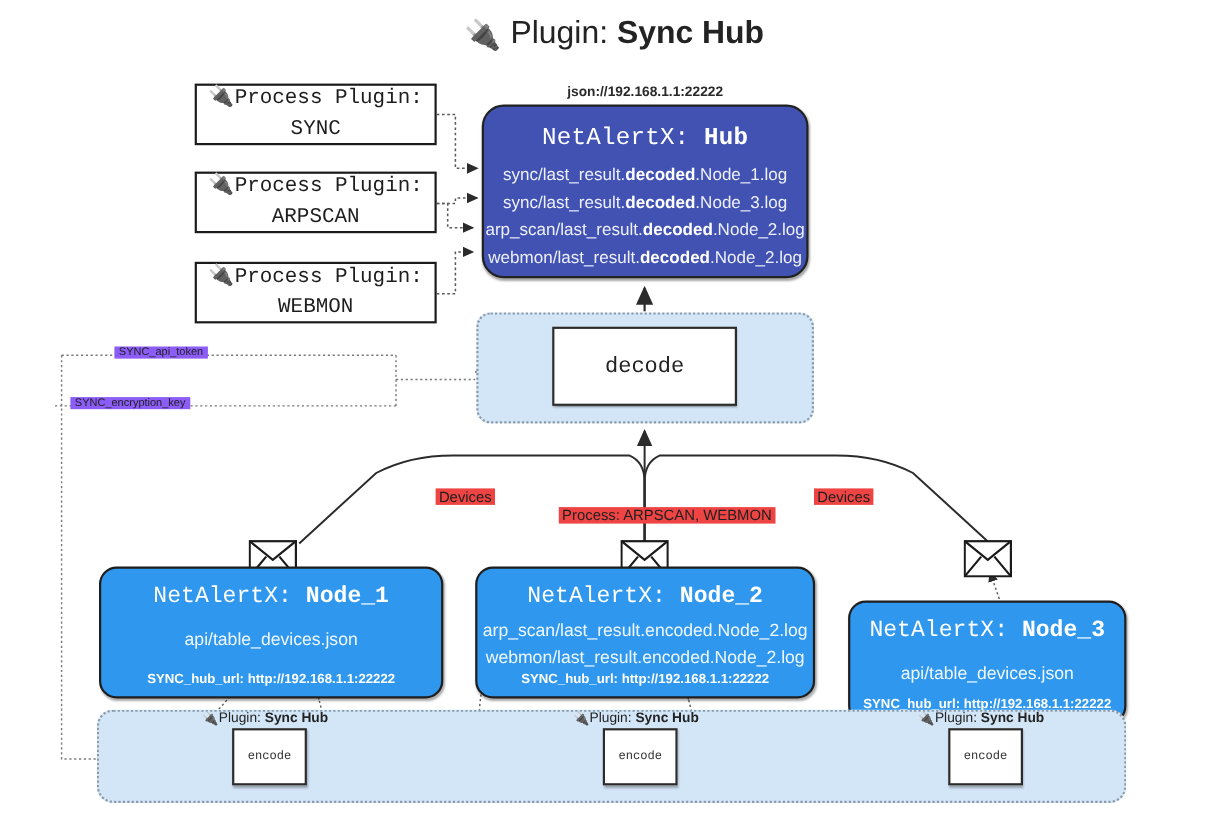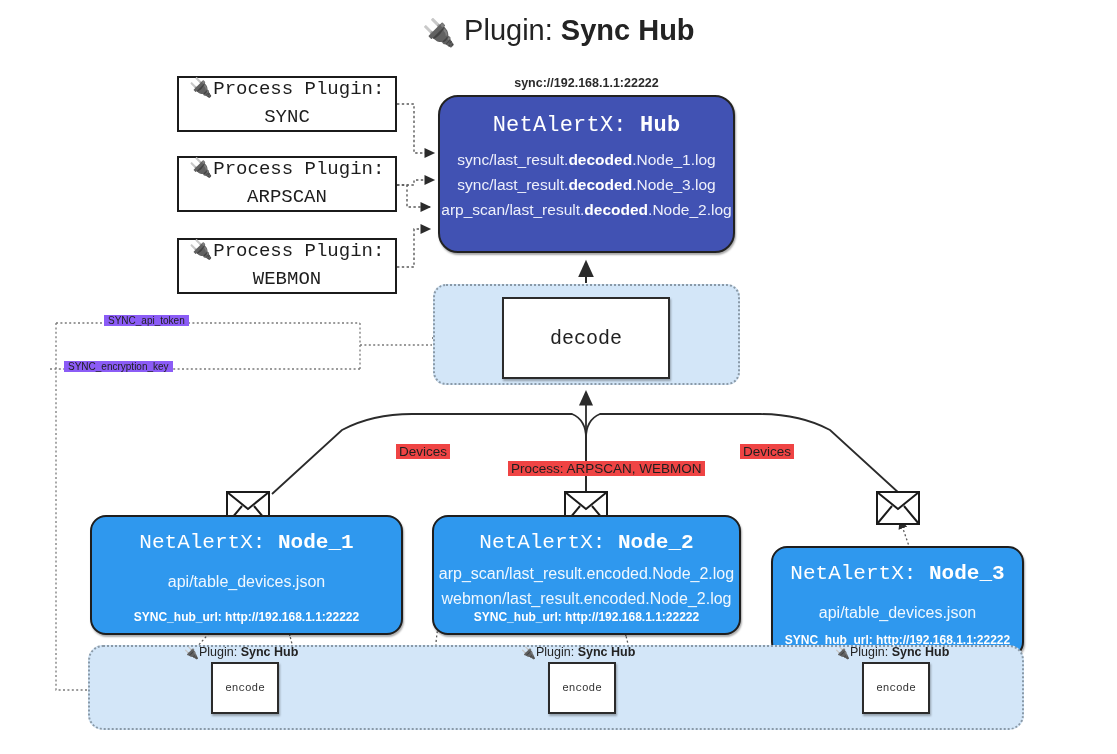--- a/index.html
+++ b/index.html
@@ -30,21 +30,21 @@
   #hub .htitle b{font-weight:bold;}
   #hub .rows{margin-top:9px;}
   #hub .row{color:#eef0fb;font-size:15.5px;text-align:center;line-height:1.62;white-space:nowrap;}
   #hub .row b{font-weight:bold;color:#ffffff;}
   #huburl{left:438px;top:76px;width:297px;text-align:center;font-size:12.5px;
        font-weight:bold;color:#2a2a2a;}
 
   
   #decodewrap{left:433px;top:284px;width:307px;height:101px;background:#d3e6f8;
        border:2px dotted #8a9aa8;border-radius:13px;box-sizing:border-box;}
-  #decodebox{left:502px;top:297px;width:168px;height:82px;background:#fff;
+  #decodebox{left:502px;top:297px;width:168px;height:72px;background:#fff;
        border:2px solid #2b2b2b;box-sizing:border-box;
        display:flex;align-items:center;justify-content:center;
        font-family:"Liberation Mono",monospace;font-size:20px;color:#222;
        box-shadow:1px 2px 2px rgba(0,0,0,.3);}
 
   
   .node{background:#2f98ee;border:2px solid #1e1e1e;border-radius:16px;box-sizing:border-box;
         box-shadow:1px 2px 2px rgba(0,0,0,.33);}
   .node .ntitle{font-family:"Liberation Mono",monospace;font-size:21px;color:#fff;
         text-align:center;margin-top:14px;}
@@ -130,30 +130,31 @@
 </div>
 <div class="abs proc" id="p1" style="left:177px;top:156px;width:220px;height:56px;">
   <div class="l1"><span>🔌</span><span>Process Plugin:</span></div>
   <div class="l2">ARPSCAN</div>
 </div>
 <div class="abs proc" id="p2" style="left:177px;top:238px;width:220px;height:56px;">
   <div class="l1"><span>🔌</span><span>Process Plugin:</span></div>
   <div class="l2">WEBMON</div>
 </div>
 
-<div class="abs" id="huburl">sync://192.168.1.1:22222</div>
+<div class="abs" id="huburl">json://192.168.1.1:22222</div>
 <div class="abs" id="hub">
   <div class="htitle">
     <span>NetAlertX:</span>
     <b>Hub</b>
   </div>
   <div class="rows">
     <div class="row"><span>sync/last_result.</span><b>decoded</b><span>.Node_1.log</span></div>
     <div class="row"><span>sync/last_result.</span><b>decoded</b><span>.Node_3.log</span></div>
     <div class="row"><span>arp_scan/last_result.</span><b>decoded</b><span>.Node_2.log</span></div>
+    <div class="row"><span>webmon/last_result.</span><b>decoded</b><span>.Node_2.log</span></div>
   </div>
 </div>
 
 <div class="abs" id="decodewrap"></div>
 <div class="abs" id="decodebox">decode</div>
 
 <div class="abs keylbl" style="left:104px;top:315px;">SYNC_api_token</div>
 <div class="abs keylbl" style="left:64px;top:361px;">SYNC_encryption_key</div>
 
 <div class="abs edgelbl" style="left:396px;top:444px;">Devices</div>

